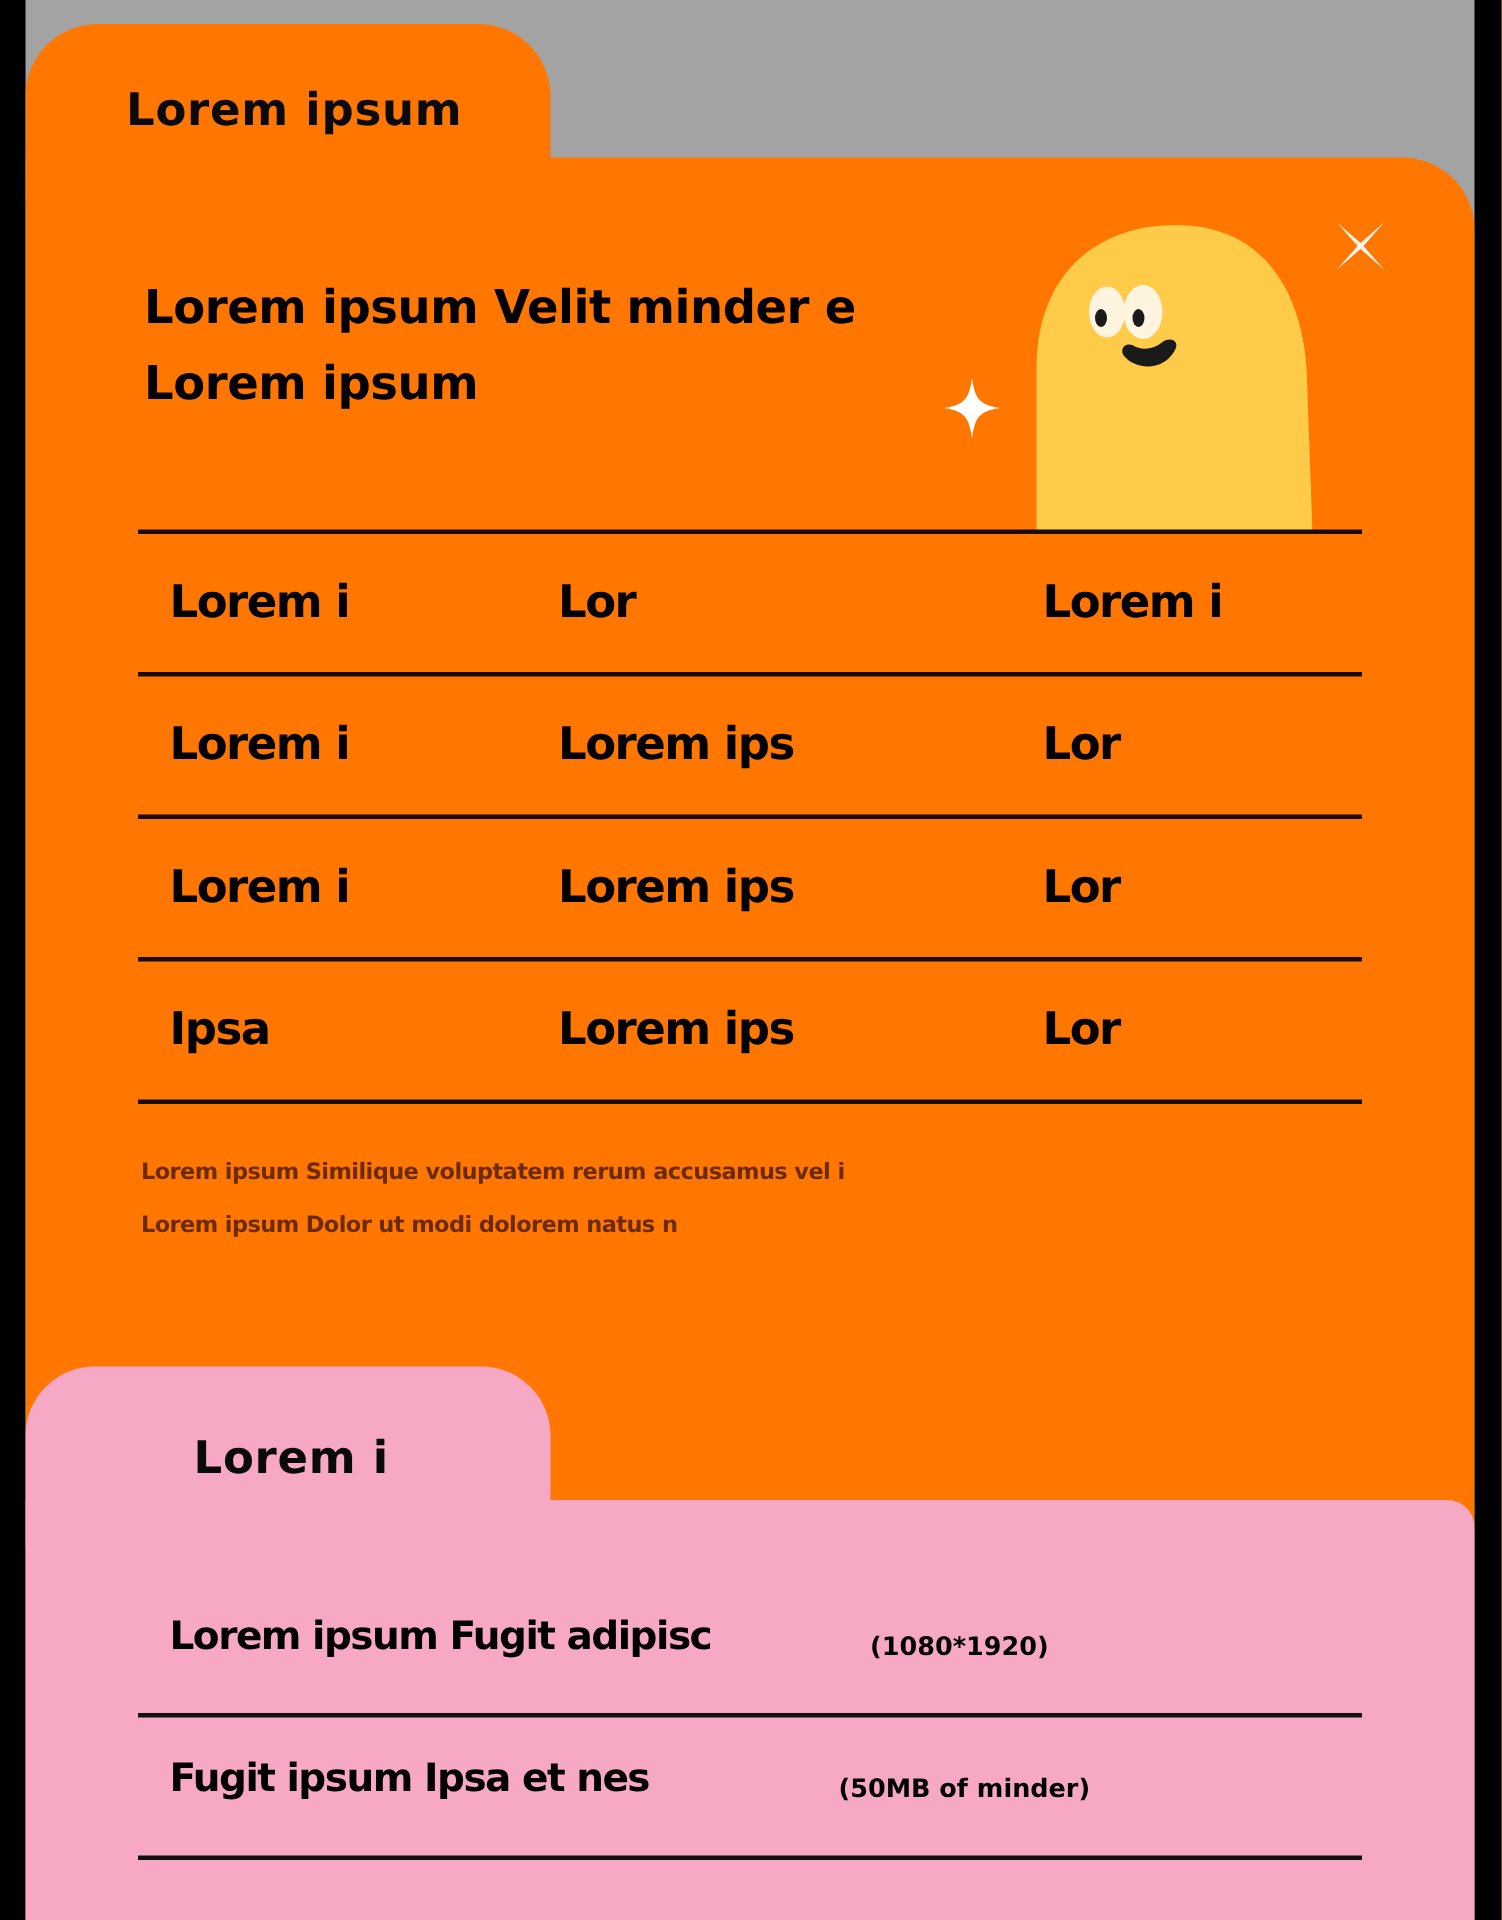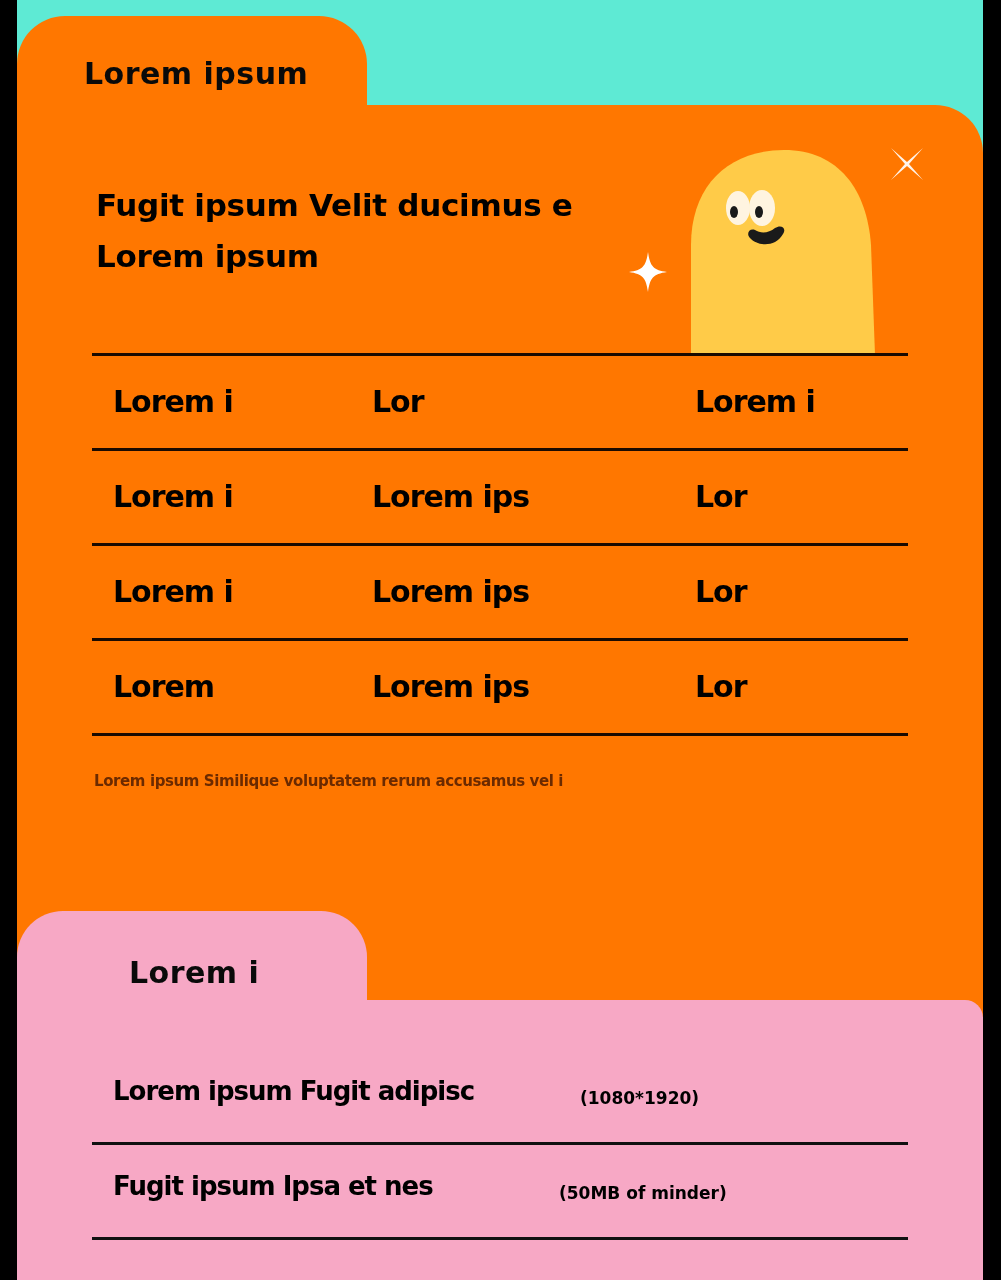--- a/index.html
+++ b/index.html
@@ -3,21 +3,21 @@
   <meta charset="utf-8">
   <style>
     html, body { margin: 0; padding: 0; }
     body {
       width: 1001px; height: 1280px; overflow: hidden;
       background: #000000; position: relative;
       font-family: "DejaVu Sans", sans-serif;
     }
     .canvas {
       position: absolute; left: 17px; top: 0; width: 966px; height: 1280px;
-      background: #5eead4; overflow: hidden;
+      background: #a3a3a3; overflow: hidden;
     }
     
     .orange-tab {
       position: absolute; left: 0; top: 16px; width: 350px; height: 120px;
       background: #FF7700; border-radius: 48px 48px 0 0;
     }
     .orange-body {
       position: absolute; left: 0; top: 105px; width: 966px; height: 1175px;
       background: #FF7700; border-radius: 0 48px 0 0;
     }
@@ -87,21 +87,21 @@
 <body>
 
 <div class="canvas">
 
   <div class="orange-tab">
     <span class="tab-title">Lorem ipsum</span>
   </div>
   <div class="orange-body"></div>
 
   <div class="headline">
-    <div>Fugit ipsum Velit ducimus e</div>
+    <div>Lorem ipsum Velit minder e</div>
     <div>Lorem ipsum</div>
   </div>
 
   <svg class="sparkle-big" viewBox="0 0 38 40">
     <path d="M19 0 C21 14 24 18 38 20 C24 22 21 26 19 40 C17 26 14 22 0 20 C14 18 17 14 19 0 Z" fill="#FFFFFF"></path>
   </svg>
 
   <svg class="sparkle-x" viewBox="0 0 36 36">
     <path d="M2 2 L18 16 L34 2 L20 18 L34 34 L18 20 L2 34 L16 18 Z" fill="#FFFFFF" opacity="0.92"></path>
   </svg>
@@ -125,28 +125,29 @@
       <span class="cell c0">Lorem i</span>
       <span class="cell c1">Lorem ips</span>
       <span class="cell c2">Lor</span>
     </div>
     <div class="row">
       <span class="cell c0">Lorem i</span>
       <span class="cell c1">Lorem ips</span>
       <span class="cell c2">Lor</span>
     </div>
     <div class="row">
-      <span class="cell c0">Lorem</span>
+      <span class="cell c0">Ipsa</span>
       <span class="cell c1">Lorem ips</span>
       <span class="cell c2">Lor</span>
     </div>
   </div>
 
   <div class="note">
     <div>Lorem ipsum Similique voluptatem rerum accusamus vel i</div>
+    <div>Lorem ipsum Dolor ut modi dolorem natus n</div>
   </div>
 
   <div class="pink-tab">
     <span class="tab-title">Lorem i</span>
   </div>
   <div class="pink-body"></div>
 
   <div class="spec-list">
     <div class="spec">
       <span class="spec-main">Lorem ipsum Fugit adipisc</span>

